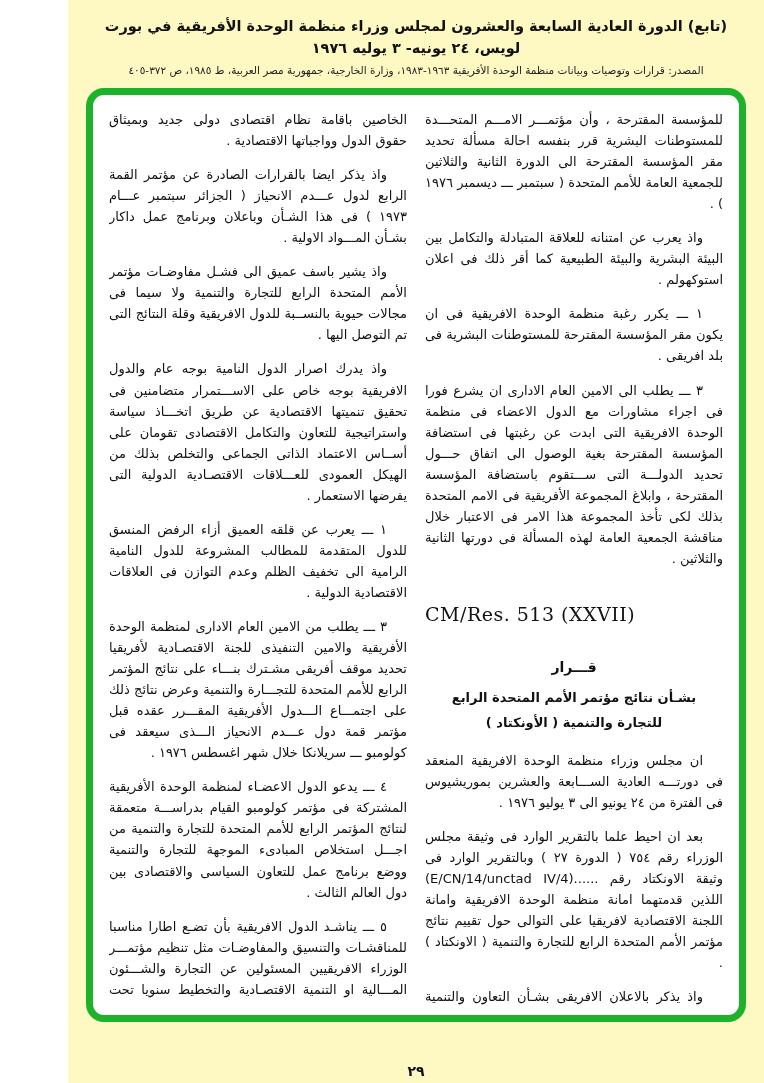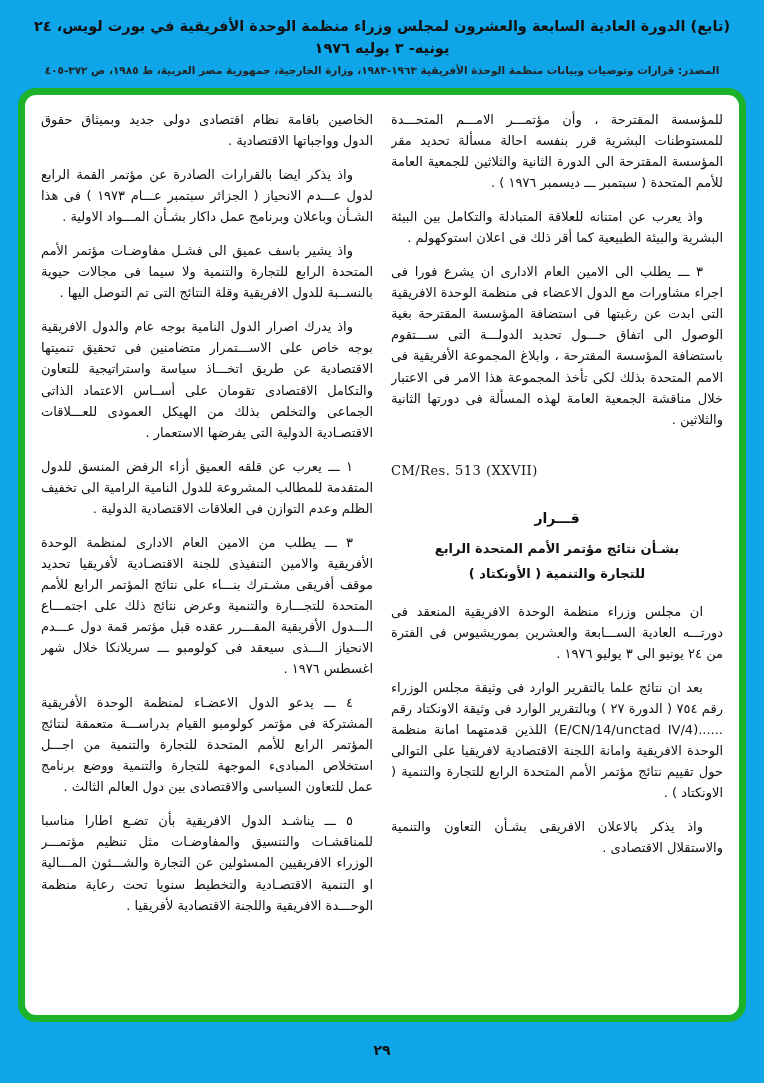--- a/index.html
+++ b/index.html
@@ -1,40 +1,40 @@
 <!DOCTYPE html>
 <html lang="ar" dir="rtl"><head>
 <meta charset="utf-8">
 <style>
   html,body{margin:0;padding:0;background:#ffffff;}
   .page{
     position:relative;
-    width:764px;height:1083px;
-    background:#0ea5e9;
+    width:696px;height:1083px;
+    background:#fef9c3;
     font-family:"DejaVu Sans",sans-serif;
     color:#111111;
     direction:rtl;
     overflow:hidden;
     box-sizing:border-box;
   }
   .doc-header{
     padding-top:16px;
     text-align:center;
   }
   .doc-header .title{
     font-size:14.5px;
     font-weight:bold;
     letter-spacing:0px;
     padding:0 24px;
     line-height:1.5;
   }
   .doc-header .source{
     margin-top:4px;
     font-size:10.5px;
-    font-weight:bold;
+    font-weight:normal;
     color:#222;
   }
   .green-box{
     position:absolute;
     left:18px;right:18px;top:88px;
     height:934px;
     border:7px solid #1cb32b;
     border-radius:18px;
     box-sizing:border-box;
     background:#ffffff;
@@ -55,62 +55,63 @@
   .para{
     margin:0 0 13px 0;
     text-indent:20px;
   }
   .para.no-indent{ text-indent:0; }
   .para strong{ font-weight:normal; }
   .docref{
     direction:ltr;
     text-align:left;
     font-family:"DejaVu Serif","Liberation Serif",serif;
-    font-size:13px;
+    font-size:19px;
     margin:30px 0 24px 0;
     text-indent:0;
     letter-spacing:0.5px;
   }
   .center-heading{
     text-align:center;
     font-weight:bold;
     font-size:13px;
     margin:6px 0 14px 0;
     line-height:1.9;
     text-indent:0;
   }
   .center-heading.main{ font-size:14px; margin-bottom:1px; }
   .page-footer{
     position:absolute;
-    bottom:25px;left:0;right:0;
+    bottom:4px;left:0;right:0;
     text-align:center;
     font-size:14px;
     font-weight:bold;
   }
 </style>
 </head>
 <body>
 
 <div class="page">
 
   <header class="doc-header">
     <div class="title">(تابع) الدورة العادية السابعة والعشرون لمجلس وزراء منظمة الوحدة الأفريقية في بورت لويس، ٢٤ يونيه- ٣ يوليه ١٩٧٦</div>
     <div class="source">المصدر: قرارات وتوصيات وبيانات منظمة الوحدة الأفريقية ١٩٦٣-١٩٨٣، وزارة الخارجية، جمهورية مصر العربية، ط ١٩٨٥، ص ٣٧٢-٤٠٥</div>
   </header>
 
   <main class="green-box">
     <section class="col col-right">
         <p class="para no-indent">للمؤسسة المقترحة ، وأن مؤتمـــر الامـــم المتحـــدة للمستوطنات البشرية قرر بنفسه احالة مسألة تحديد مقر المؤسسة المقترحة الى الدورة الثانية والثلاثين للجمعية العامة للأمم المتحدة ( سبتمبر ـــ ديسمبر ١٩٧٦ ) .</p>
         <p class="para"><strong>واذ يعرب عن</strong> امتنانه للعلاقة المتبادلة والتكامل بين البيئة البشرية والبيئة الطبيعية كما أقر ذلك فى اعلان استوكهولم .</p>
+        <p class="para">١ ـــ يكرر رغبة منظمة الوحدة الافريقية فى ان يكون مقر المؤسسة المقترحة للمستوطنات البشرية فى بلد افريقى .</p>
         <p class="para">٣ ـــ يطلب الى الامين العام الادارى ان يشرع فورا فى اجراء مشاورات مع الدول الاعضاء فى منظمة الوحدة الافريقية التى ابدت عن رغبتها فى استضافة المؤسسة المقترحة بغية الوصول الى اتفاق حـــول تحديد الدولـــة التى ســـتقوم باستضافة المؤسسة المقترحة ، وابلاغ المجموعة الأفريقية فى الامم المتحدة بذلك لكى تأخذ المجموعة هذا الامر فى الاعتبار خلال مناقشة الجمعية العامة لهذه المسألة فى دورتها الثانية والثلاثين .</p>
         <p class="docref">CM/Res. 513 (XXVII)</p>
         <h3 class="center-heading main">قـــرار</h3>
         <h3 class="center-heading">بشـأن نتائج مؤتمر الأمم المتحدة الرابع<br>للتجارة والتنمية ( الأونكتاد )</h3>
         <p class="para">ان مجلس وزراء منظمة الوحدة الافريقية المنعقد فى دورتـــه العادية الســـابعة والعشرين بموريشيوس فى الفترة من ٢٤ يونيو الى ٣ يوليو ١٩٧٦ .</p>
-        <p class="para"><strong>بعد ان نتائج علما</strong> بالتقرير الوارد فى وثيقة مجلس الوزراء رقم ٧٥٤ ( الدورة ٢٧ ) وبالتقرير الوارد فى وثيقة الاونكتاد رقم ......(E/CN/14/unctad IV/4) اللذين قدمتهما امانة منظمة الوحدة الافريقية وامانة اللجنة الاقتصادية لافريقيا على التوالى حول تقييم نتائج مؤتمر الأمم المتحدة الرابع للتجارة والتنمية ( الاونكتاد ) .</p>
+        <p class="para"><strong>بعد ان احيط علما</strong> بالتقرير الوارد فى وثيقة مجلس الوزراء رقم ٧٥٤ ( الدورة ٢٧ ) وبالتقرير الوارد فى وثيقة الاونكتاد رقم ......(E/CN/14/unctad IV/4) اللذين قدمتهما امانة منظمة الوحدة الافريقية وامانة اللجنة الاقتصادية لافريقيا على التوالى حول تقييم نتائج مؤتمر الأمم المتحدة الرابع للتجارة والتنمية ( الاونكتاد ) .</p>
         <p class="para"><strong>واذ يذكر</strong> بالاعلان الافريقى بشـأن التعاون والتنمية والاستقلال الاقتصادى .</p>
       </section>
     <section class="col col-left">
         <p class="para no-indent">الخاصين باقامة نظام اقتصادى دولى جديد وبميثاق حقوق الدول وواجباتها الاقتصادية .</p>
         <p class="para"><strong>واذ يذكر ايضا</strong> بالقرارات الصادرة عن مؤتمر القمة الرابع لدول عـــدم الانحياز ( الجزائر سبتمبر عـــام ١٩٧٣ ) فى هذا الشـأن وباعلان وبرنامج عمل داكار بشـأن المـــواد الاولية .</p>
         <p class="para"><strong>واذ يشير باسف عميق</strong> الى فشـل مفاوضـات مؤتمر الأمم المتحدة الرابع للتجارة والتنمية ولا سيما فى مجالات حيوية بالنســبة للدول الافريقية وقلة النتائج التى تم التوصل اليها .</p>
         <p class="para"><strong>واذ يدرك</strong> اصرار الدول النامية بوجه عام والدول الافريقية بوجه خاص على الاســـتمرار متضامنين فى تحقيق تنميتها الاقتصادية عن طريق اتخـــاذ سياسة واستراتيجية للتعاون والتكامل الاقتصادى تقومان على أســاس الاعتماد الذاتى الجماعى والتخلص بذلك من الهيكل العمودى للعـــلاقات الاقتصـادية الدولية التى يفرضها الاستعمار .</p>
         <p class="para">١ ـــ يعرب عن قلقه العميق أزاء الرفض المنسق للدول المتقدمة للمطالب المشروعة للدول النامية الرامية الى تخفيف الظلم وعدم التوازن فى العلاقات الاقتصادية الدولية .</p>
         <p class="para">٣ ـــ يطلب من الامين العام الادارى لمنظمة الوحدة الأفريقية والامين التنفيذى للجنة الاقتصـادية لأفريقيا تحديد موقف أفريقى مشـترك بنـــاء على نتائج المؤتمر الرابع للأمم المتحدة للتجـــارة والتنمية وعرض نتائج ذلك على اجتمـــاع الـــدول الأفريقية المقـــرر عقده قبل مؤتمر قمة دول عـــدم الانحياز الـــذى سيعقد فى كولومبو ـــ سريلانكا خلال شهر اغسطس ١٩٧٦ .</p>
         <p class="para">٤ ـــ يدعو الدول الاعضـاء لمنظمة الوحدة الأفريقية المشتركة فى مؤتمر كولومبو القيام بدراســـة متعمقة لنتائج المؤتمر الرابع للأمم المتحدة للتجارة والتنمية من اجـــل استخلاص المبادىء الموجهة للتجارة والتنمية ووضع برنامج عمل للتعاون السياسى والاقتصادى بين دول العالم الثالث .</p>

